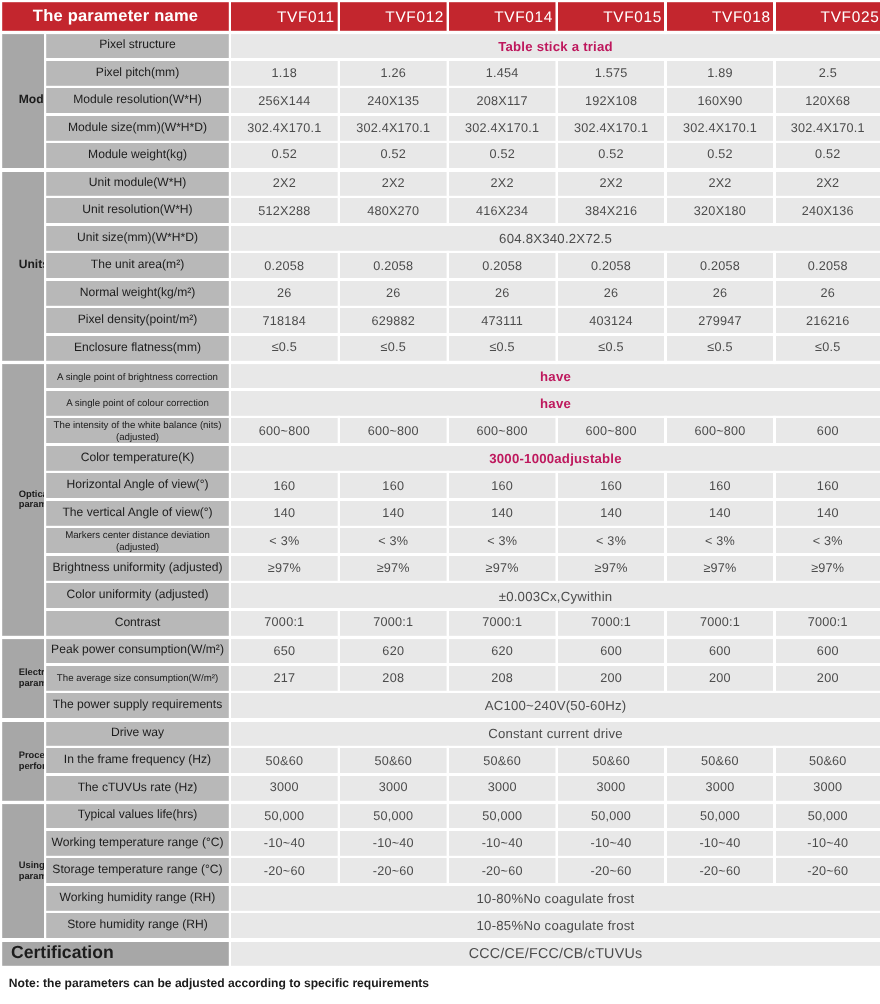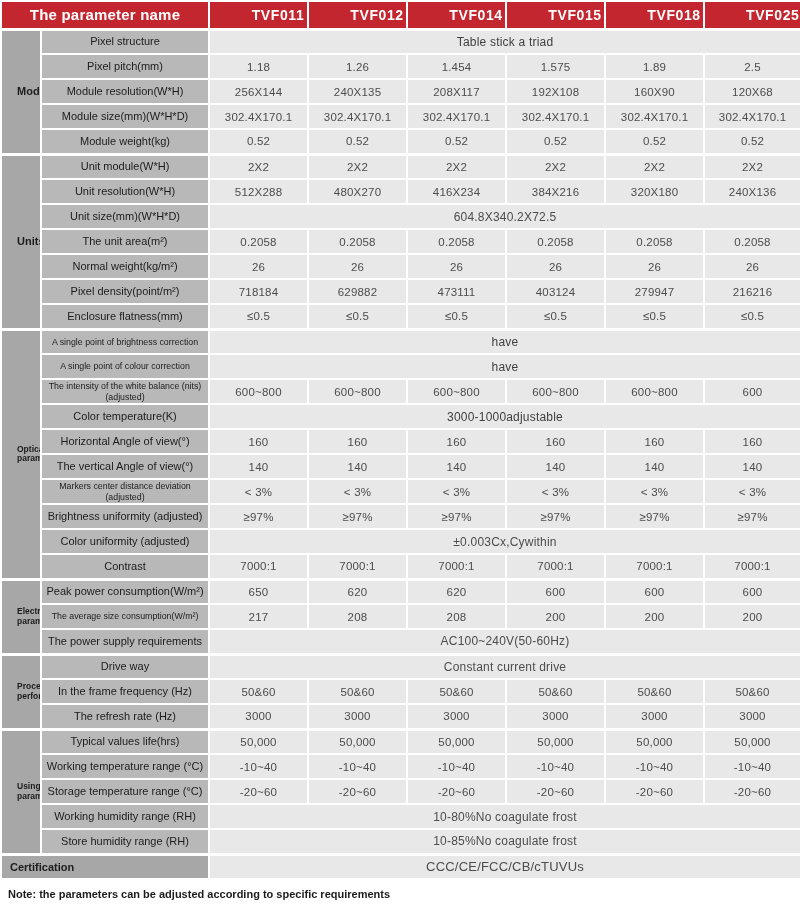--- a/index.html
+++ b/index.html
@@ -19,21 +19,21 @@
     text-align:center;
     vertical-align:middle;
     overflow:hidden;
   }
   .spec thead tr { height:28px; }
   .spec thead th {
     background:var(--red, #c3262e);
     color:#ffffff;
   }
   th.hdr-first { font-weight:bold; font-size:15px; letter-spacing:0.2px;margin-left:36px; }
-  th.model { font-weight:bold; font-size:14px; letter-spacing:0.6px;padding-left:41px; }
+  th.model { font-weight:normal; font-size:14px; letter-spacing:0.6px;padding-left:41px; }
   .spec tbody tr { height:25px; }
   tr.g-start td { border-top:3px solid #ffffff; }
   td.group-cell {
     background:var(--groupgray, #a7a7a7);
     color:#1c1c1c;
     font-weight:bold;
     font-size:11px;
     padding:0 15px;
     line-height:1.1;
   }
@@ -46,27 +46,27 @@
     line-height:1.15;
   }
   td.param-cell.small { font-size:8.8px;margin-top:41px; }
   td.val {
     background:var(--valgray, #e8e8e8);
     color:#4c4c4c;
     font-size:11.5px;
     letter-spacing:0.2px;
   }
   td.val.span { font-size:12px; }
-  td.val.strong { font-weight:normal; color:#404040; }
+  td.val.strong { font-weight:bold; color:#be185d; }
   tr.cert-row { height:23px; }
   td.cert-cell {
     background:var(--groupgray, #a7a7a7);
     color:#1c1c1c;
     font-weight:bold;
-    font-size:11px;
+    font-size:16px;
     text-align:left;
     padding-left:8px;
   }
   td.cert-val { font-size:13px; }
   .note {
     margin:8px 0 0 8px;
     font-size:11px;
     font-weight:bold;
     color:#1c1c1c;
   }
@@ -301,21 +301,21 @@
       <tr>
         <td class="param-cell">In the frame frequency (Hz)</td>
         <td class="val">50&amp;60</td>
         <td class="val">50&amp;60</td>
         <td class="val">50&amp;60</td>
         <td class="val">50&amp;60</td>
         <td class="val">50&amp;60</td>
         <td class="val">50&amp;60</td>
       </tr>
       <tr>
-        <td class="param-cell">The refresh rate (Hz)</td>
+        <td class="param-cell">The cTUVUs rate (Hz)</td>
         <td class="val">3000</td>
         <td class="val">3000</td>
         <td class="val">3000</td>
         <td class="val">3000</td>
         <td class="val">3000</td>
         <td class="val">3000</td>
       </tr>
       <tr class="g-start">
         <td rowspan="5" class="group-cell gsmall">Using parameter</td>
         <td class="param-cell">Typical values life(hrs)</td>

